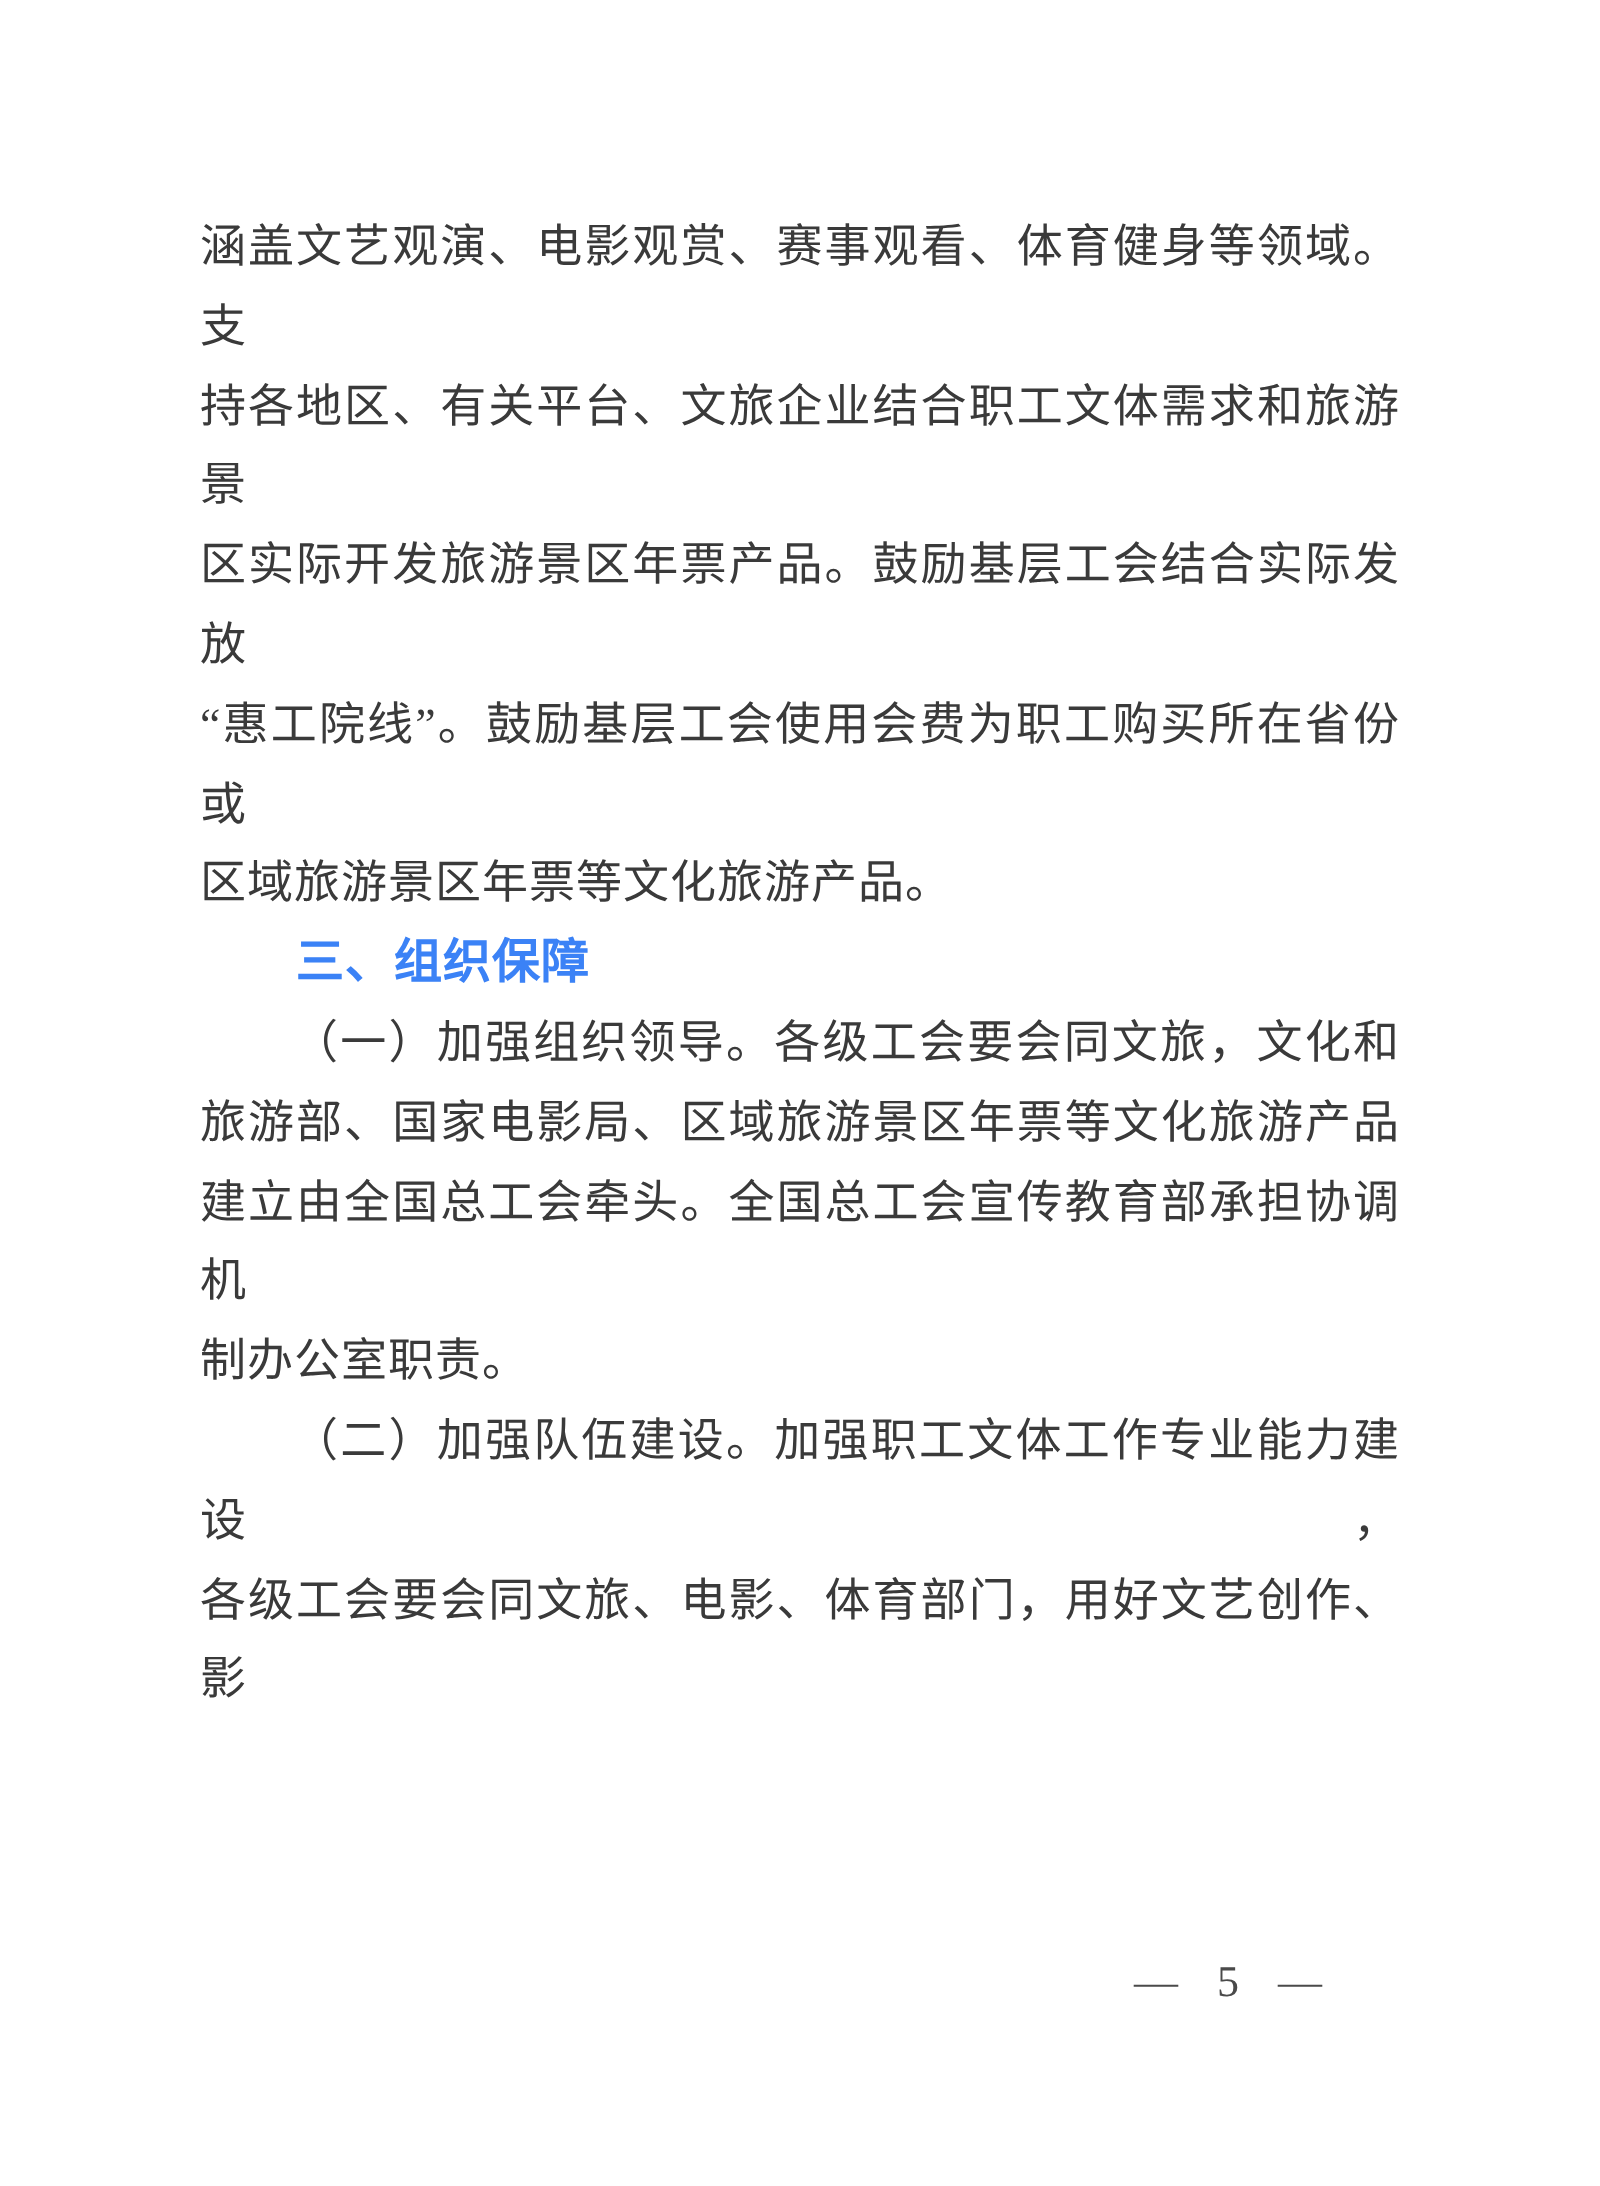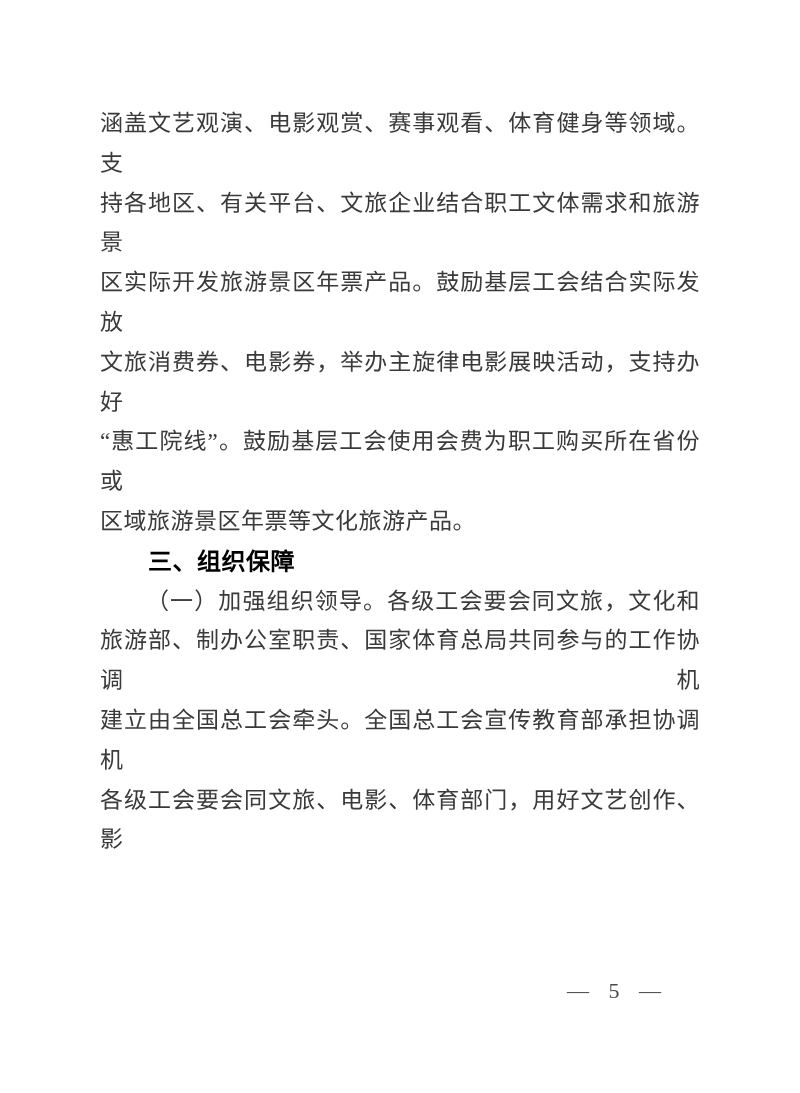--- a/index.html
+++ b/index.html
@@ -39,21 +39,21 @@
   .short {
     text-align: right;
     text-align-last: left;
   }
   .indent {
     text-indent: 2em;
   }
   .heading {
     font-family: "Liberation Sans", sans-serif;
     font-weight: bold;
-    color: #000000;
+    color: #3b82f6;
     font-size: 24px;
   }
   .pagenum {
     position: absolute;
     top: 978px;
     right: 132px;
     font-size: 22px;
     color: #4a4a4a;
     letter-spacing: 7px;
     font-family: "Liberation Serif", serif;
@@ -61,28 +61,29 @@
 </style>
 </head>
 <body>
 
 <div class="page">
   <div class="textblock">
 
     <div class="line just">涵盖文艺观演、电影观赏、赛事观看、体育健身等领域。支</div>
     <div class="line just">持各地区、有关平台、文旅企业结合职工文体需求和旅游景</div>
     <div class="line just">区实际开发旅游景区年票产品。鼓励基层工会结合实际发放</div>
-    <div class="line just">文旅消费券、电影券，举办主旋律电影展映活动，支持办好</div>
     <div class="line just">“惠工院线”。鼓励基层工会使用会费为职工购买所在省份或</div>
     <div class="line short">区域旅游景区年票等文化旅游产品。</div>
 
     <div class="line heading indent short">三、组织保障</div>
 
     <div class="line just indent">（一）加强组织领导。各级工会要会同文旅，文化和</div>
-    <div class="line just">旅游部、制办公室职责、国家体育总局共同参与的工作协调机</div>
+    <div class="line just">旅游部、国家电影局、区域旅游景区年票等文化旅游产品</div>
     <div class="line just">建立由全国总工会牵头。全国总工会宣传教育部承担协调机</div>
+    <div class="line short">制办公室职责。</div>
 
+    <div class="line just indent">（二）加强队伍建设。加强职工文体工作专业能力建设，</div>
     <div class="line just">各级工会要会同文旅、电影、体育部门，用好文艺创作、影</div>
 
   </div>
 
   <div class="pagenum">— 5 —</div>
 </div>
 
 </body></html>

